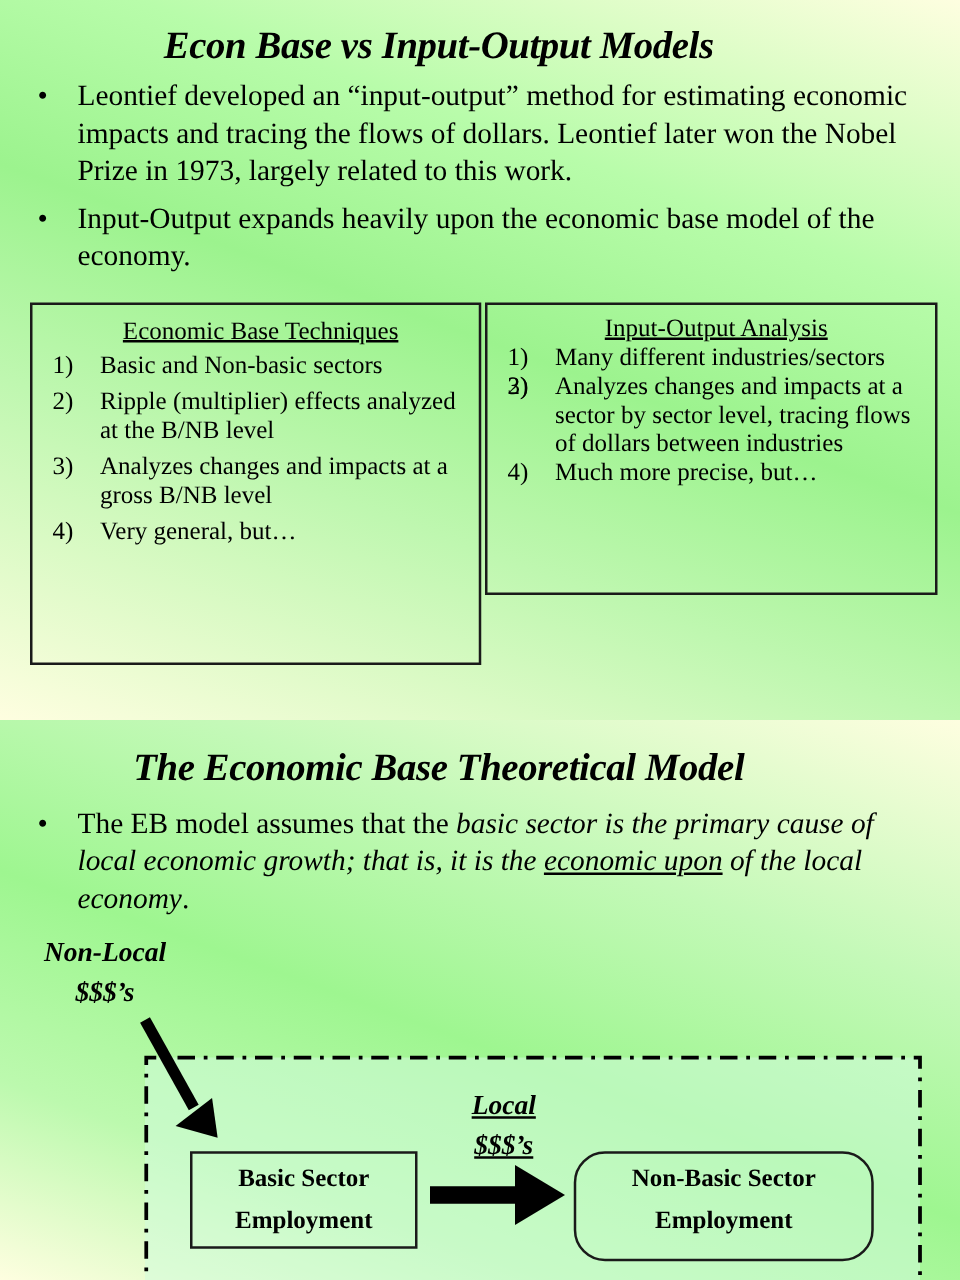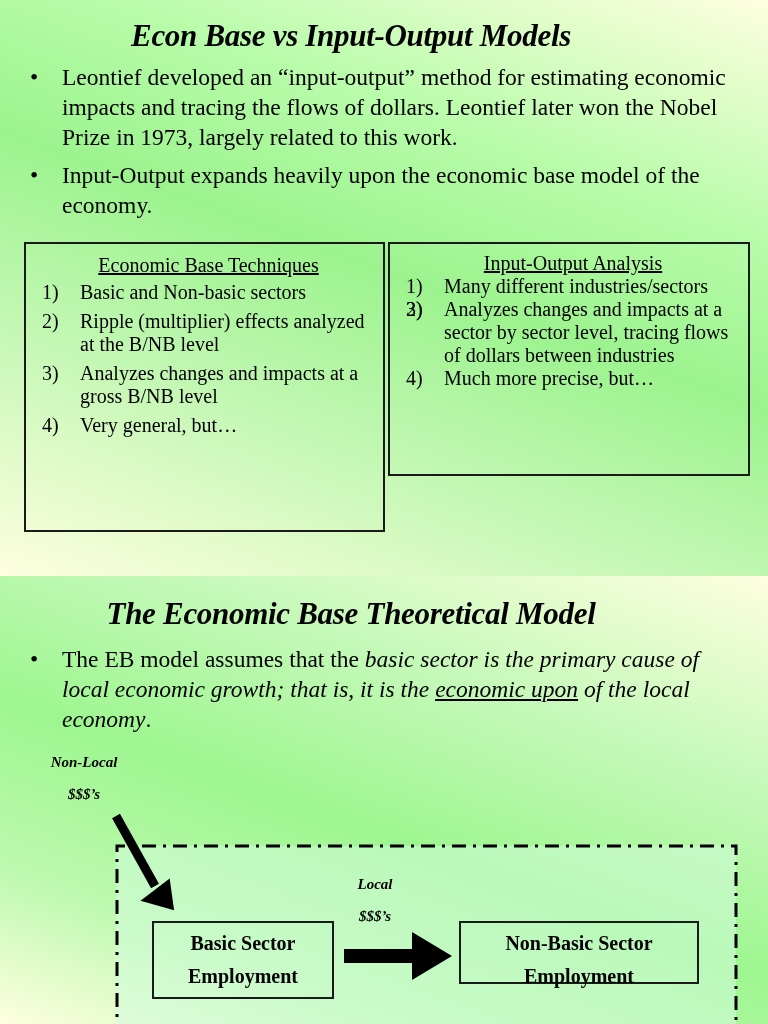--- a/index.html
+++ b/index.html
@@ -16,21 +16,21 @@
   .bullets { position: absolute; left: 30px; width: 700px; margin: 0; padding: 0; list-style: none; }
   .bullets li { position: relative; padding-left: 32px; font-size: 23.5px; line-height: 30px; margin-bottom: 8px; }
   .bullets li .dot { position: absolute; left: 0; top: 0; }
 
   .box { position: absolute; border: 2px solid #1a1a1a; box-sizing: border-box; }
   .box h3 { margin: 0; font-weight: normal; font-size: 20px; text-decoration: underline; text-align: center; line-height: 22px; }
   .box ol { list-style: none; margin: 0; padding: 0; }
   .box li { position: relative; padding-left: 38px; font-size: 20px; line-height: 23px; }
   .box li .num { position: absolute; left: 0; }
 
-  .diag-label { position: absolute; font-weight: bold; font-style: italic; font-size: 15px; text-align: center; line-height: 32px; }
+  .diag-label { position: absolute; font-weight: bold; font-style: italic; font-size: 22px; text-align: center; line-height: 32px; }
   .dash-region { position: absolute; left: 116px; top: 270px; width: 620px; height: 200px;
                  background: rgba(210, 252, 220, 0.55); }
   .sector-box { position: absolute; border: 2px solid #1a1a1a; box-sizing: border-box; text-align: center;
                 font-weight: bold; font-size: 20px; line-height: 33px; padding-top: 4px; }
   svg { position: absolute; overflow: visible; }
 </style>
 </head>
 <body>
 
 <div id="slide1" class="slide">
@@ -86,32 +86,32 @@
   <div class="diag-label" style="left:24px; top:170px; width:120px;">
     <div>Non-Local</div>
     <div>$$$’s</div>
   </div>
 
   <svg width="768" height="448" style="left:0;top:0;">
     <line x1="116" y1="240" x2="155" y2="310" stroke="#000" stroke-width="9"></line>
     <polygon points="140,322 172,304 172,336" fill="#000" transform="rotate(-8 160 320)"></polygon>
   </svg>
 
-  <div class="diag-label" style="left:320px; top:292px; width:110px;">
+  <div class="diag-label" style="left:348px; top:292px; width:110px;text-decoration:underline;">
     <div>Local</div>
     <div>$$$’s</div>
   </div>
 
   <div class="sector-box" style="left:152px; top:345px; width:182px; height:78px;">
     <div>Basic Sector</div>
     <div>Employment</div>
   </div>
 
   <svg width="768" height="448" style="left:0;top:0;">
     <rect x="344" y="373" width="70" height="14" fill="#000"></rect>
     <polygon points="412,356 452,380 412,404" fill="#000"></polygon>
   </svg>
 
-  <div class="sector-box" style="left:459px; top:345px; width:240px; height:63px;">
+  <div class="sector-box" style="left:459px; top:345px; width:240px; height:88px;border-radius:25px;">
     <div>Non-Basic Sector</div>
     <div>Employment</div>
   </div>
 </div>
 
 </body></html>

